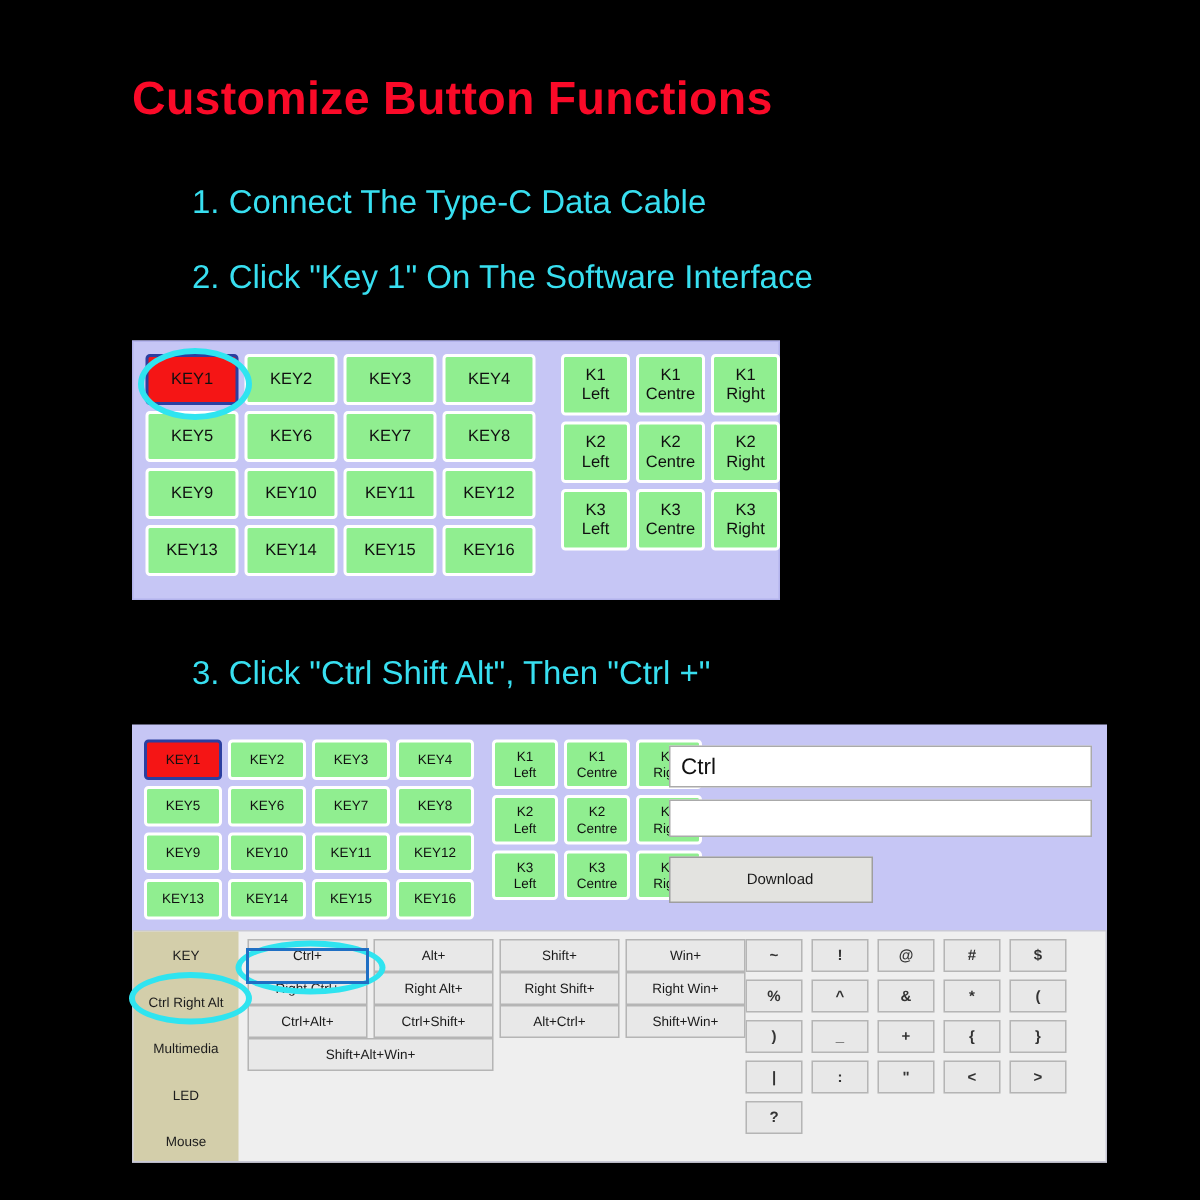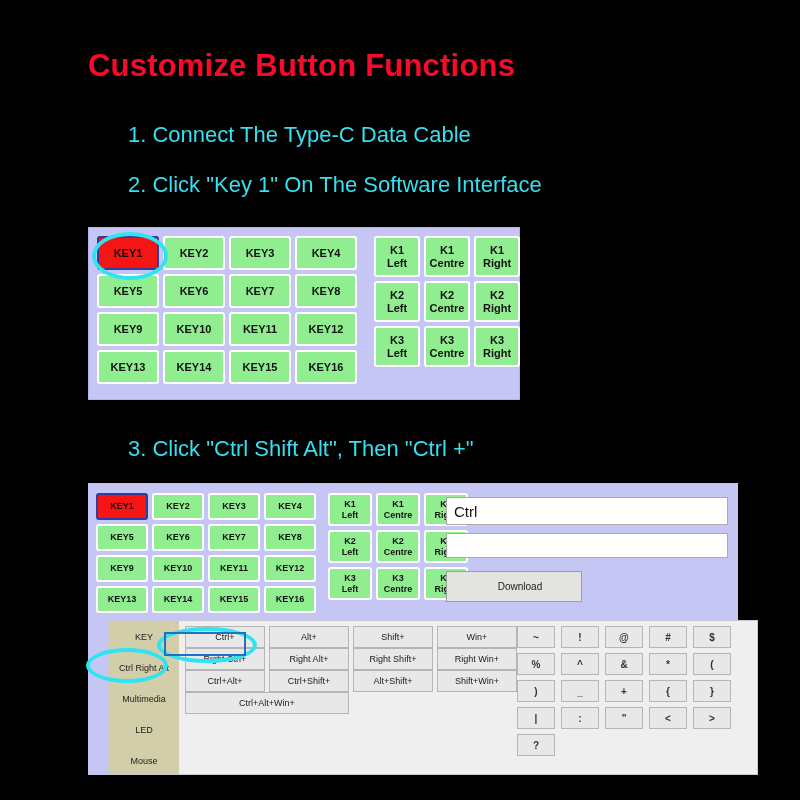--- a/index.html
+++ b/index.html
@@ -66,21 +66,21 @@
   .gkey {
     background: #90ee90;
     border: 2px solid #ffffff;
     border-radius: 3px;
     color: #101010;
     display: flex;
     align-items: center;
     justify-content: center;
     text-align: center;
     line-height: 1.12;
-    font-weight: bold;
+    font-weight: normal;
   }
   .gkey.selected {
     background: #f51515;
     border: 2px solid #2b3fa0;
   }
 
   
   #top-main {
     left: 8px; top: 8px;
     grid-template-columns: repeat(4, 62px);
@@ -137,21 +137,20 @@
   #btn-download { left: 358px; top: 88px; width: 136px; height: 31px; padding-left: 12px; }
   #btn-cancel   { left: 506px; top: 88px; width: 134px; height: 31px; }
 
   
   #workarea {
     position: absolute;
     left: 0px; top: 137px;
     width: 650px; height: 155px;
     background: #efefef;
     border: 1px solid #c9c9d6;
-    margin-left: 20px;
   }
   #sidebar {
     position: absolute;
     left: 0; top: 0;
     width: 70px; height: 100%;
     background: #d3ceaa;
   }
   .side-item {
     height: 31px;
     display: flex;
@@ -368,23 +367,23 @@
           <div class="modbtn">Ctrl+</div>
           <div class="modbtn">Alt+</div>
           <div class="modbtn">Shift+</div>
           <div class="modbtn">Win+</div>
           <div class="modbtn">Right  Ctrl+</div>
           <div class="modbtn">Right Alt+</div>
           <div class="modbtn">Right Shift+</div>
           <div class="modbtn">Right Win+</div>
           <div class="modbtn">Ctrl+Alt+</div>
           <div class="modbtn">Ctrl+Shift+</div>
-          <div class="modbtn">Alt+Shift+</div>
+          <div class="modbtn">Alt+Ctrl+</div>
           <div class="modbtn">Shift+Win+</div>
-          <div class="modbtn span2">Ctrl+Alt+Win+</div>
+          <div class="modbtn span2">Shift+Alt+Win+</div>
         </div>
       <div class="symgrid">
           <div class="symbtn">~</div>
           <div class="symbtn">!</div>
           <div class="symbtn">@</div>
           <div class="symbtn">#</div>
           <div class="symbtn">$</div>
           <div class="symbtn">%</div>
           <div class="symbtn">^</div>
           <div class="symbtn">&amp;</div>

